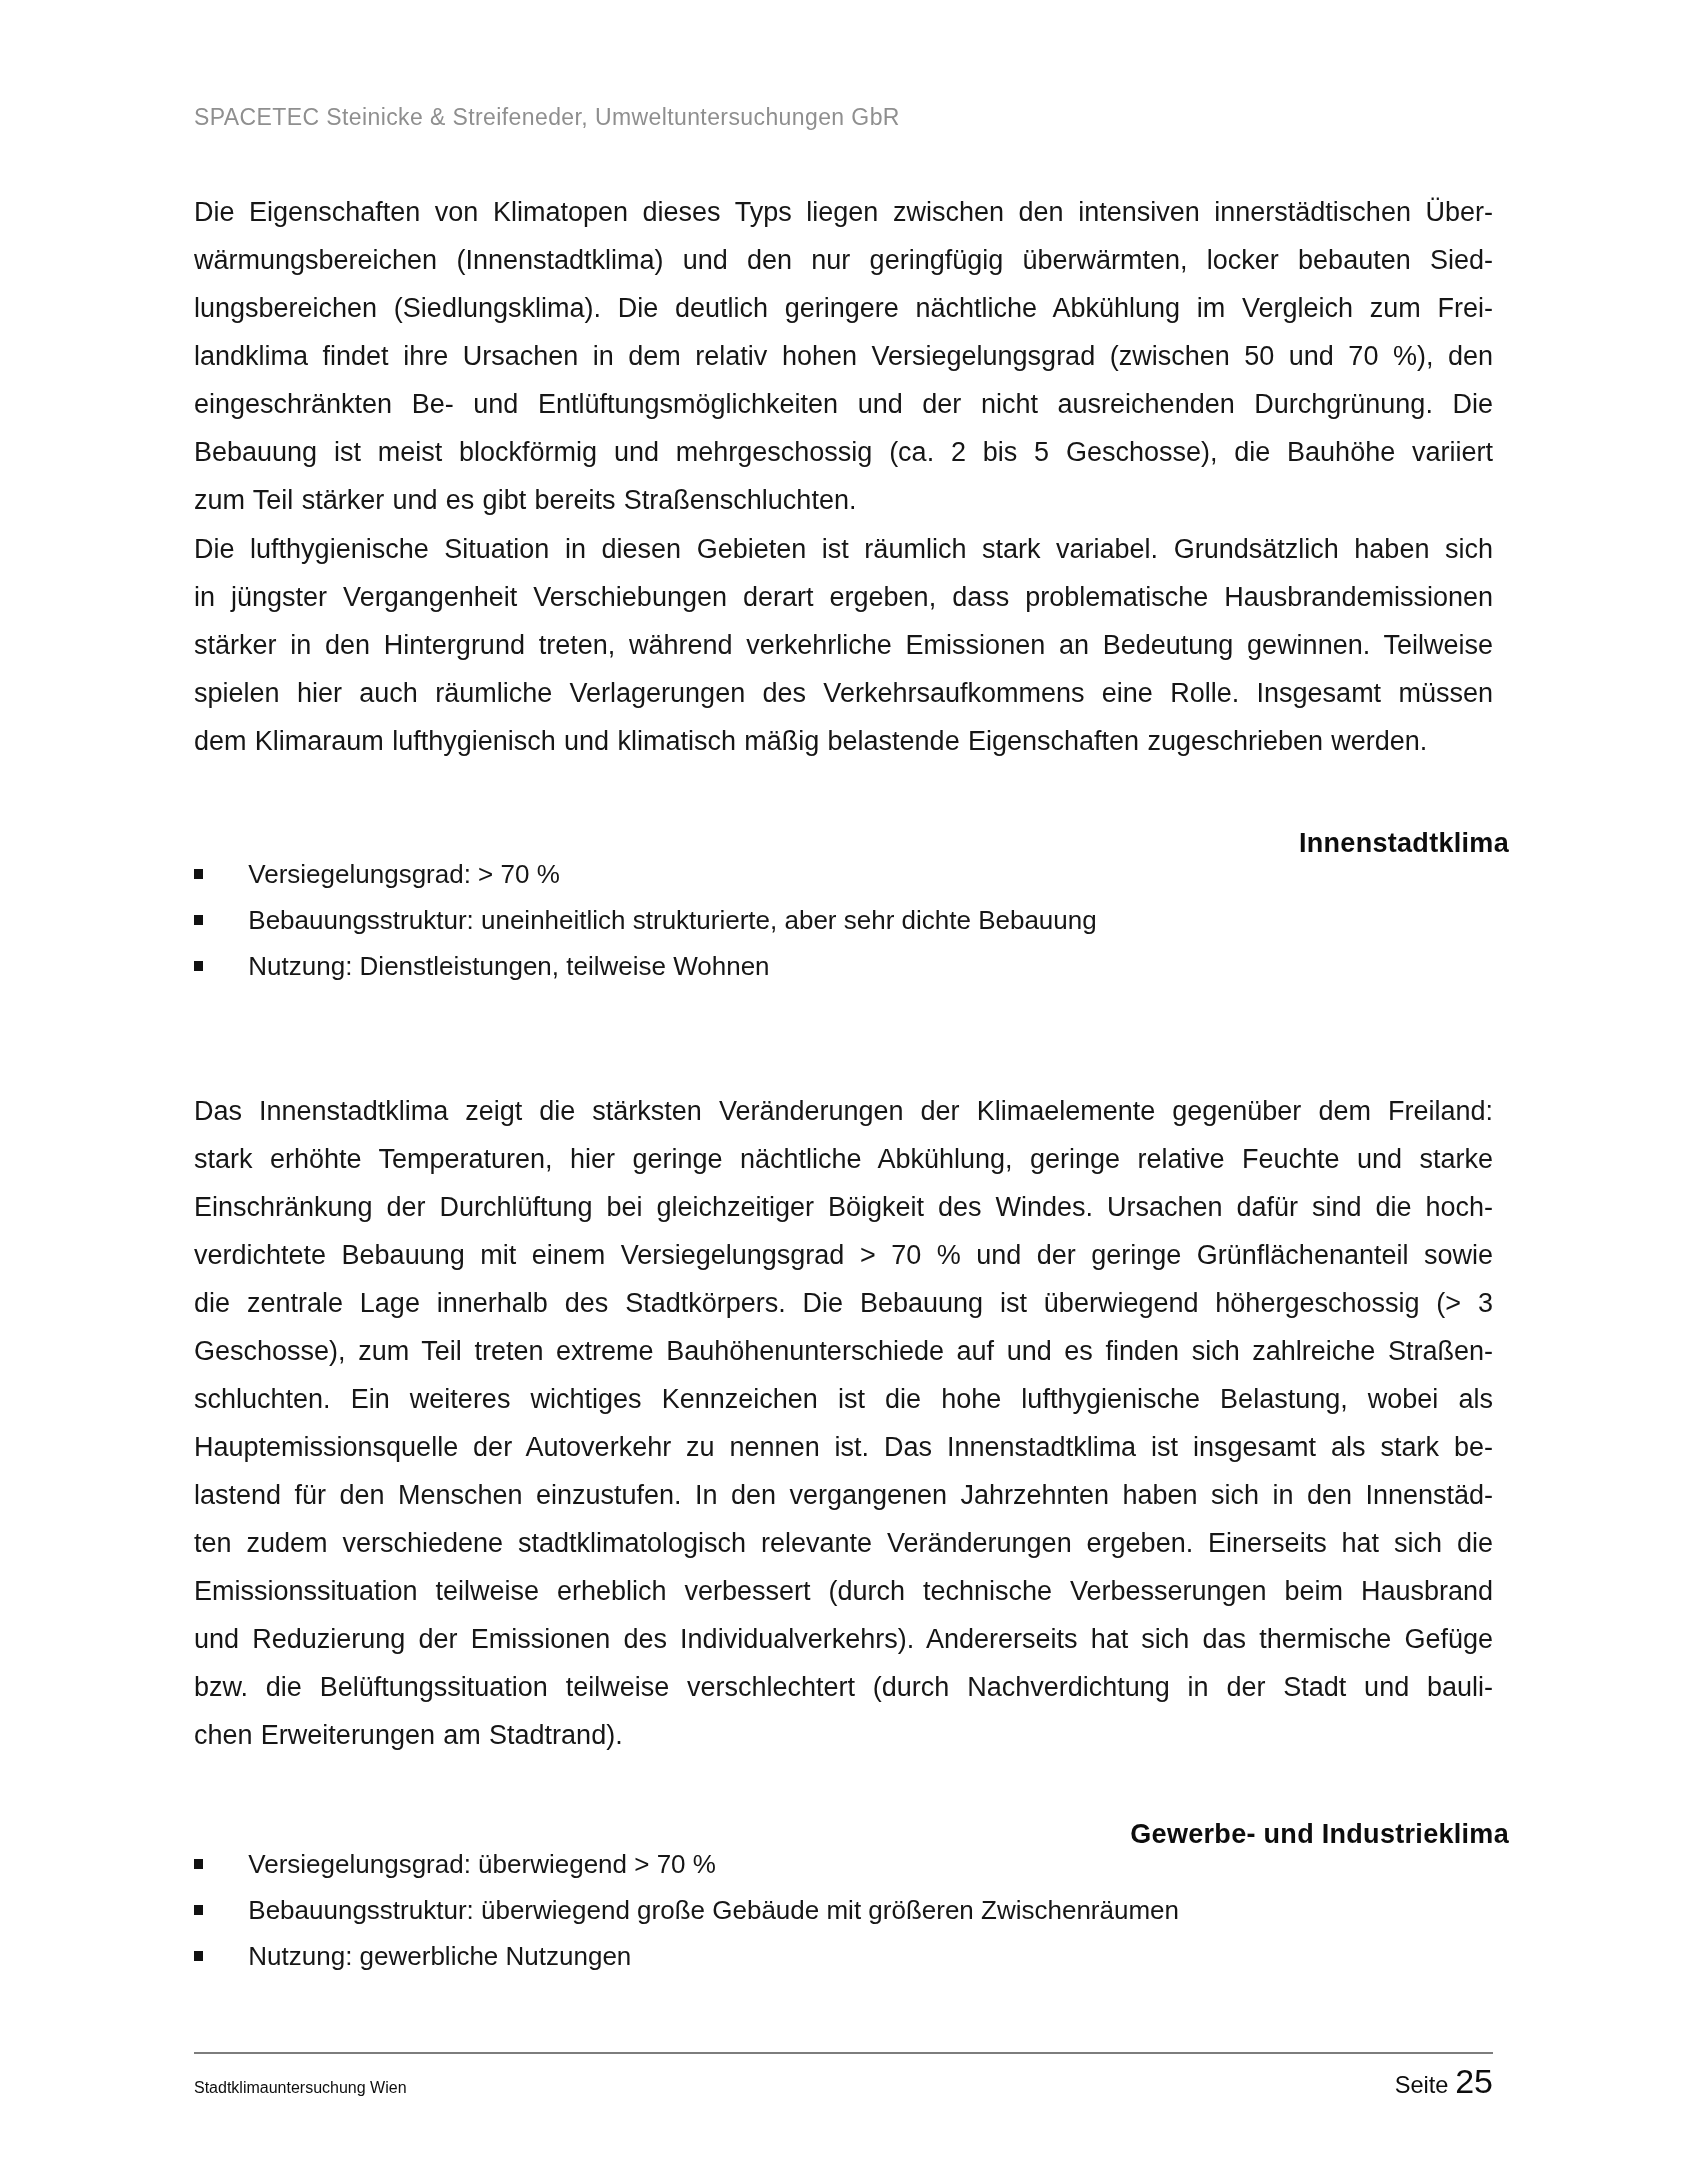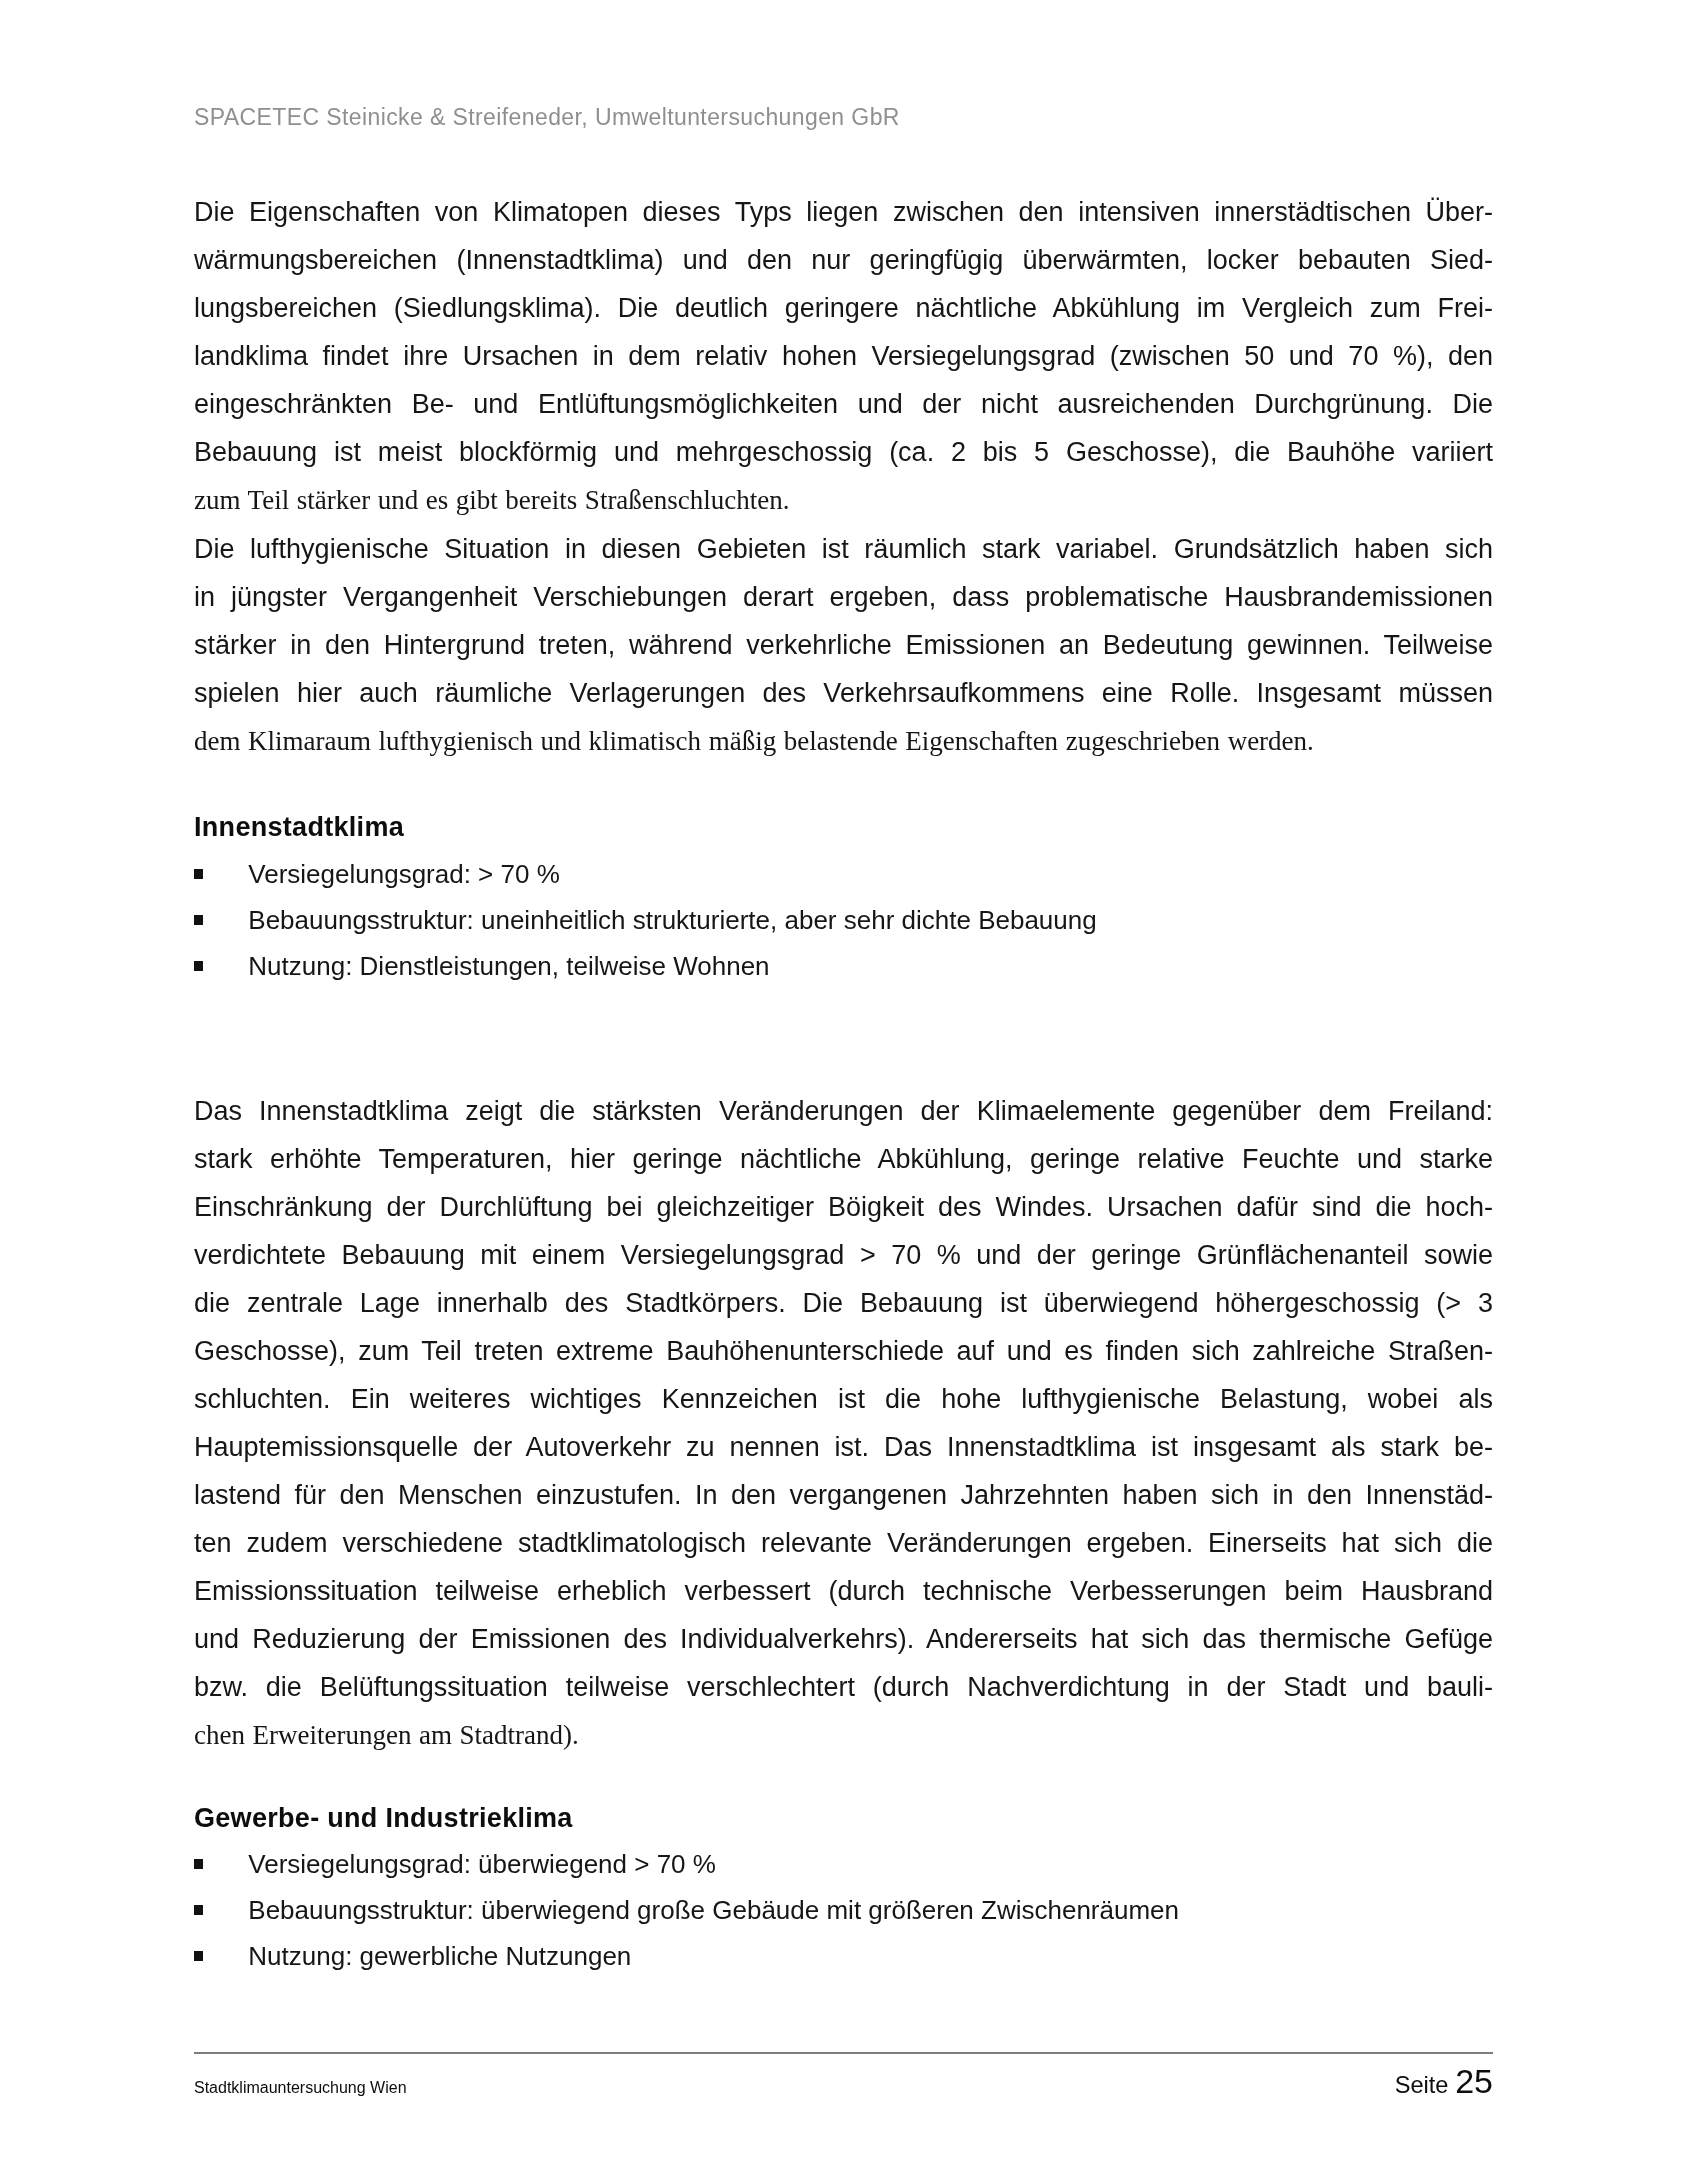--- a/index.html
+++ b/index.html
@@ -22,31 +22,32 @@
   }
   .para{font-size:27px;color:#161616;}
   .jline{
     line-height:48px;
     text-align:justify;
     text-align-last:justify;
     word-spacing:0.8px;
     height:48px;
     overflow:visible;
   }
-  .jline-last{text-align:left;text-align-last:left;font-family:Liberation Serif, serif;}
+  .jline-last{text-align:left;text-align-last:left;}
   .p1{top:188px;}
   .p2{top:525px;}
   .p3{top:1087px;}
   .section-heading{
     font-size:27px;
     font-weight:700;
     line-height:48px;
     letter-spacing:0.3px;
     color:#0d0d0d;
-    margin:0;
+    margin:16px;
+    text-align:right;
   }
   .h1{top:803px;}
   .h2{top:1794px;}
   .bullet-list{top:851px;}
   .bullet-list-2{top:1841px;}
   .bullet-row{
     display:flex;
     align-items:flex-start;
     height:46px;
     font-size:26px;

